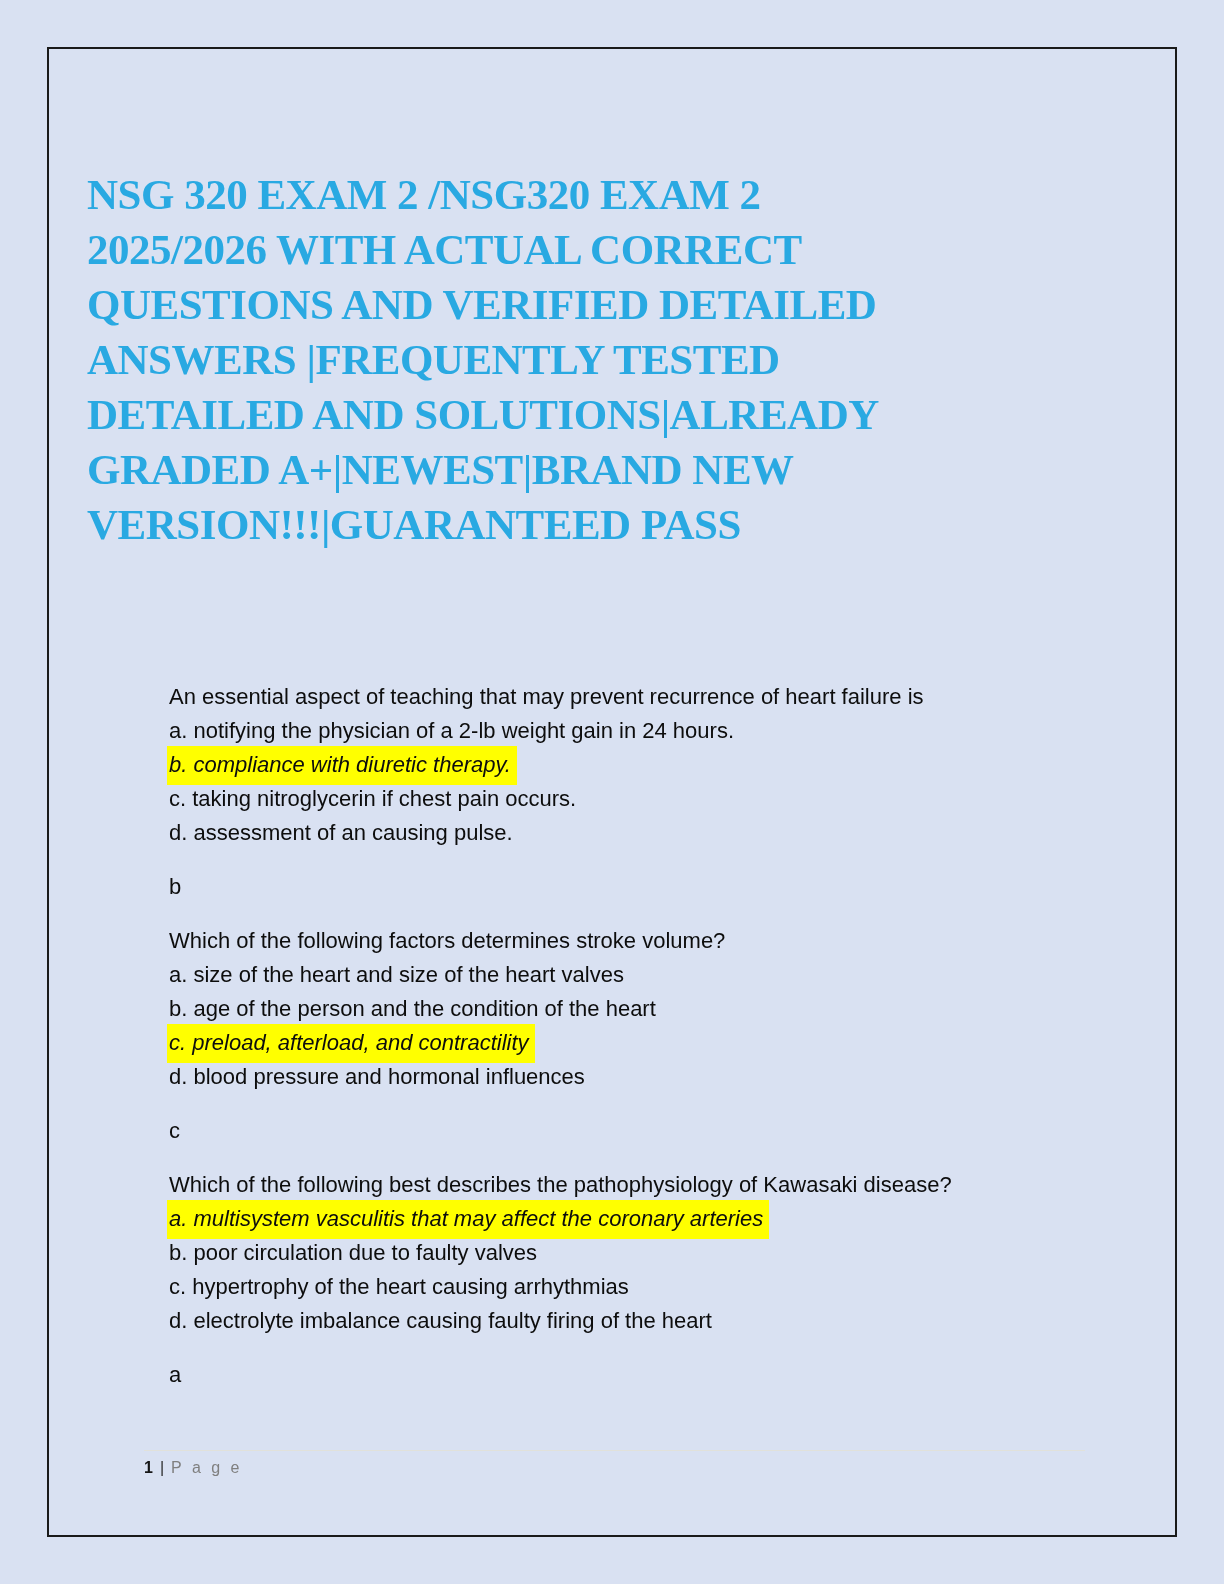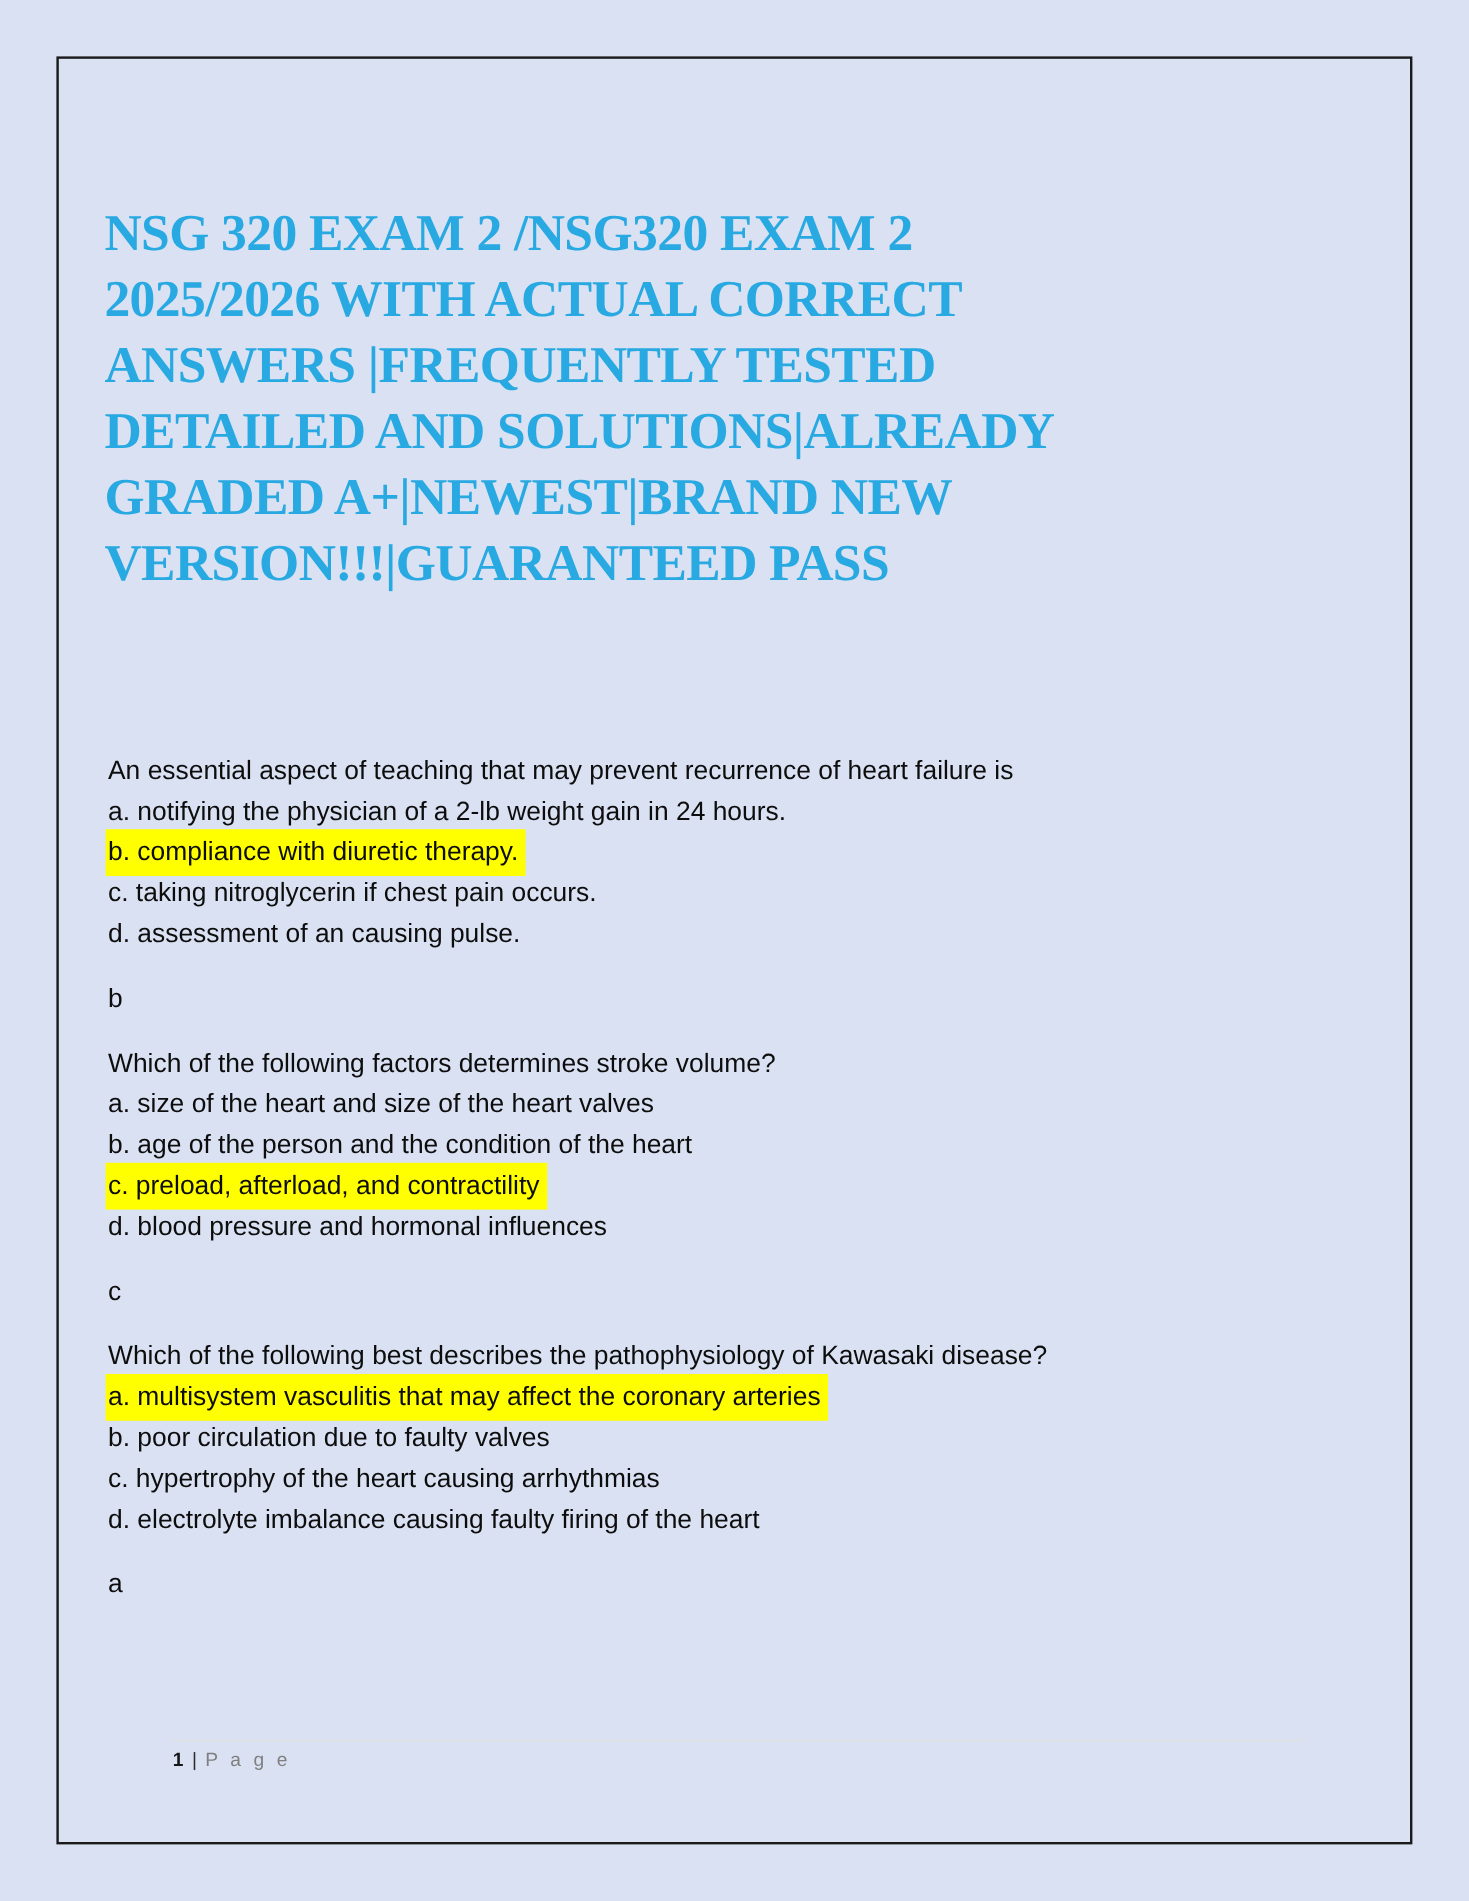--- a/index.html
+++ b/index.html
@@ -30,33 +30,34 @@
     margin:118px 38px 0;
     text-align:left;
     font-family:"Liberation Serif", serif;
     font-weight:bold;
     font-size:43px;
     line-height:55px;
     letter-spacing:-0.5px;
     color:var(--title-accent);
   }
   .qa{
-    margin:128px 0 0 41px;
+    margin:128px 0 0 120px;
     width:945px;
     font-size:22px;
     line-height:34px;
     color:var(--body-text);
   }
   .qa p{margin:0;}
   .ans{margin:20px 0 20px !important;}
   .hl{
     background:var(--highlight);
     display:inline-block;
     padding:2px 6px 3px 2px;
     margin:-2px 0 -3px -2px;
+    font-style:italic;
   }
   .footer{
     position:absolute;
     left:95px; top:1401px;
     width:941px;
     border-top:1px solid var(--footer-rule);
     padding-top:8px;
     font-size:16px;
     color:var(--body-text);
   }
@@ -64,20 +65,21 @@
   .pg-sep{margin:0 7px;color:#2b2b2b;}
   .pg-label{color:var(--footer-gray);letter-spacing:3px;}
 </style>
 </head>
 <body>
 
 <div class="frame">
   <h1 class="title">
       <div>NSG 320 EXAM 2 /NSG320 EXAM 2</div>
       <div>2025/2026 WITH ACTUAL CORRECT</div>
+      <div>QUESTIONS AND VERIFIED DETAILED</div>
       <div>ANSWERS |FREQUENTLY TESTED</div>
       <div>DETAILED AND SOLUTIONS|ALREADY</div>
       <div>GRADED A+|NEWEST|BRAND NEW</div>
       <div>VERSION!!!|GUARANTEED PASS</div>
     </h1>
   <div class="qa">
       <section>
         <p>An essential aspect of teaching that may prevent recurrence of heart failure is</p>
         <p><span>a. notifying the physician of a 2-lb weight gain in 24 hours.</span></p>
         <p><span class="hl">b. compliance with diuretic therapy.</span></p>

